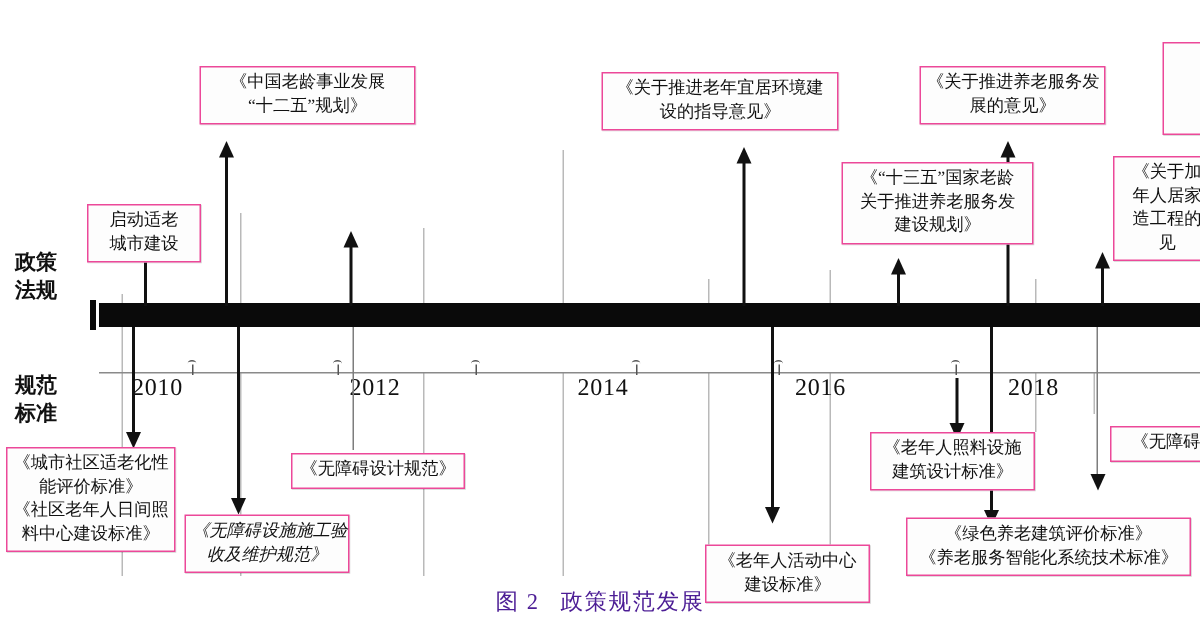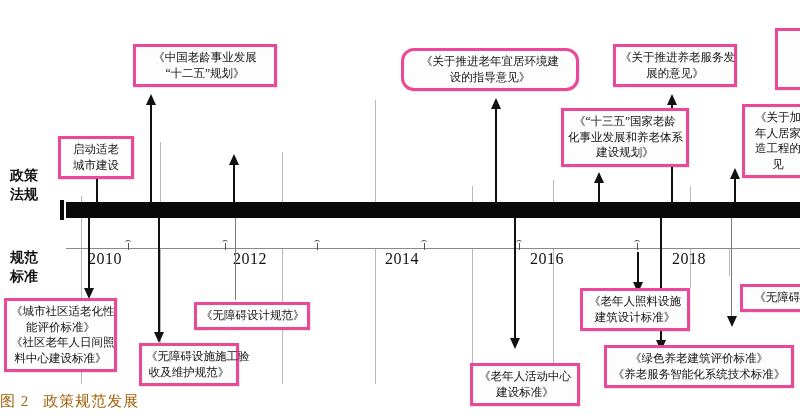--- a/index.html
+++ b/index.html
@@ -40,21 +40,21 @@
 
   
   .side-label{
     position:absolute;font-size:14px;line-height:19px;font-weight:bold;
     color:#111;white-space:nowrap;text-align:left;
   }
 
   
   .box{
     position:absolute;box-sizing:border-box;
-    border:3px solid #ec4899;background:#fdfdfd;
+    border:1px solid #ec4899;background:#fdfdfd;
     font-size:11.5px;line-height:15.5px;
     text-align:center;padding:3px 4px;
     color:#111;
     box-shadow:0.5px 0.5px 0 rgba(0,0,0,.18);
   }
   .box span{display:block;white-space:nowrap;}
 
   
   .conn{position:absolute;width:2px;background:#111;}
   .arrow-up{
@@ -64,22 +64,22 @@
   }
   .arrow-down{
     position:absolute;width:0;height:0;
     border-left:5px solid transparent;border-right:5px solid transparent;
     border-top:11px solid #111;
   }
   .conn-thin{position:absolute;width:1px;background:#7d7d7d;}
 
   
   .caption{
-    position:absolute;left:0;top:392px;width:800px;
-    font-size:15px;letter-spacing:1px;color:#a16207;
+    position:absolute;left:0;top:392px;width:800px;text-align:center;
+    font-size:15px;letter-spacing:1px;color:#4c1d95;
   }
   .caption b{font-weight:normal;}
   .cap-num{margin-right:14px;}
 </style>
 </head>
 <body>
 
 <div id="stage">
 
   <div class="sep" style="left:81px;top:196px;height:52px;"></div>
@@ -170,28 +170,28 @@
     <span>启动适老</span>
     <span>城市建设</span>
   </div>
 
   <div class="box" style="left:133px;top:44px;width:144px;">
     <span>《中国老龄事业发展</span>
     <span>“十二五”规划》</span>
   </div>
 
 
-  <div class="box" style="left:401px;top:48px;width:178px;border-radius:13px;">
+  <div class="box" style="left:401px;top:48px;width:158px;">
     <span>《关于推进老年宜居环境建</span>
     <span>设的指导意见》</span>
   </div>
 
   <div class="box" style="left:561px;top:108px;width:128px;">
     <span>《“十三五”国家老龄</span>
-    <span>化事业发展和养老体系</span>
+    <span>关于推进养老服务发</span>
     <span>建设规划》</span>
   </div>
 
   <div class="box" style="left:613px;top:44px;width:124px;">
     <span>《关于推进养老服务发</span>
     <span>展的意见》</span>
   </div>
 
   <div class="box" style="left:742px;top:104px;width:72px;">
     <span>《关于加</span>
@@ -208,21 +208,21 @@
     <span>《城市社区适老化性</span>
     <span>能评价标准》</span>
     <span>《社区老年人日间照</span>
     <span>料中心建设标准》</span>
   </div>
 
   <div class="box" style="left:194px;top:302px;width:116px;">
     <span>《无障碍设计规范》</span>
   </div>
 
-  <div class="box" style="left:139px;top:343px;width:100px;">
+  <div class="box" style="left:123px;top:343px;width:110px;font-style:italic;">
     <span>《无障碍设施施工验</span>
     <span>收及维护规范》</span>
   </div>
 
   <div class="box" style="left:470px;top:349px;width:110px;margin-top:14px;">
     <span>《老年人活动中心</span>
     <span>建设标准》</span>
   </div>
 
   <div class="box" style="left:580px;top:288px;width:110px;">

